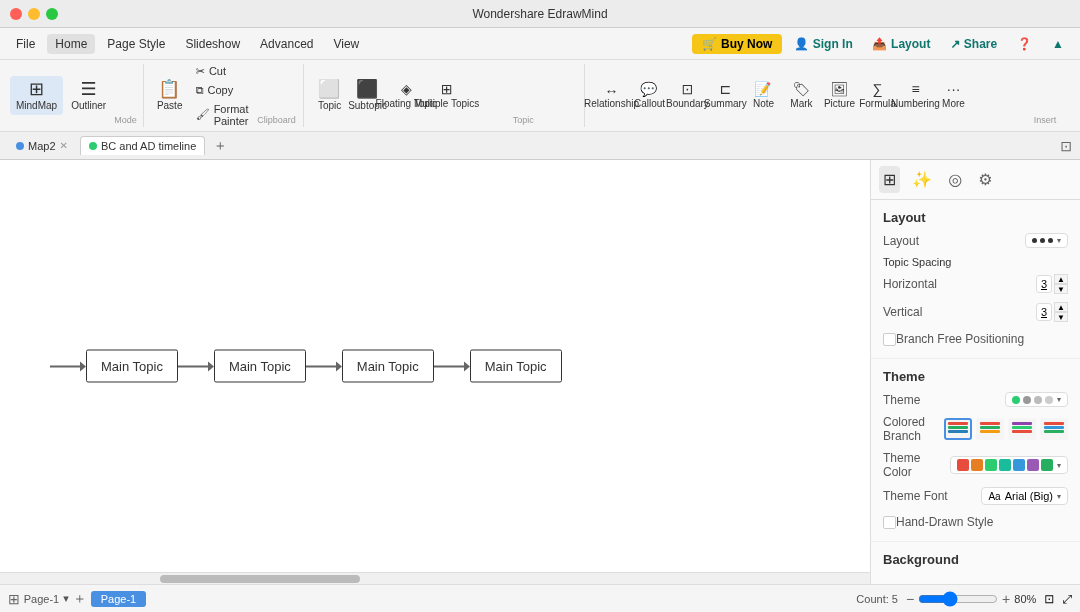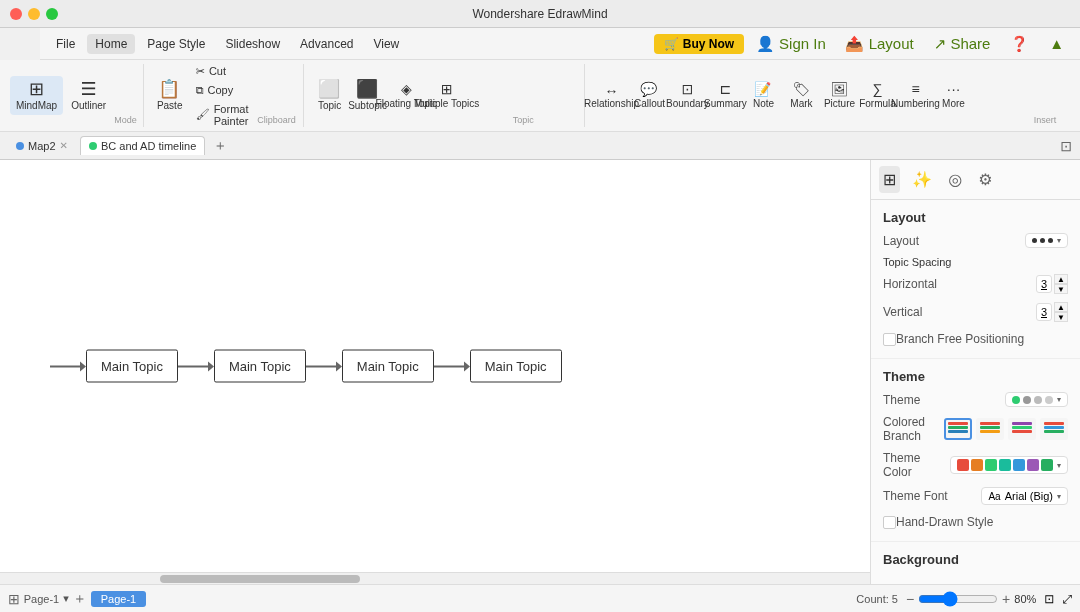--- a/index.html
+++ b/index.html
@@ -8,26 +8,26 @@
     
     .title-bar { height: 28px; background: #ececec; display: flex; align-items: center; justify-content: center; position: relative; border-bottom: 1px solid #ccc; }
     .title-bar-buttons { position: absolute; left: 10px; display: flex; gap: 6px; }
     .tb-btn { width: 12px; height: 12px; border-radius: 50%; border: none; cursor: pointer; }
     .tb-close { background: #ff5f57; }
     .tb-min { background: #febc2e; }
     .tb-max { background: #28c840; }
     .title-text { font-size: 12px; color: #333; }
 
     
-    .menu-bar { height: 32px; background: #f5f5f5; border-bottom: 1px solid #ddd; display: flex; align-items: center; padding: 0 8px; gap: 4px; margin-left: 40px; }
+    .menu-bar { height: 32px; background: #f5f5f5; border-bottom: 1px solid #ddd; display: flex; align-items: center; padding: 0 8px; gap: 4px; }
     .menu-item { padding: 3px 8px; font-size: 12px; color: #333; cursor: pointer; border-radius: 4px; }
     .menu-item:hover, .menu-item.active { background: #e0e0e0; }
     .menu-separator { flex: 1; }
     .buy-now-btn { background: #f5c518; border: none; padding: 3px 10px; border-radius: 4px; font-size: 12px; font-weight: 600; cursor: pointer; display: flex; align-items: center; gap: 4px; }
-    .sign-in-btn, .publish-btn, .share-btn, .help-btn { padding: 3px 8px; font-size: 15px; cursor: pointer; color: #4d7c0f; border: none; background: transparent; border-radius: 4px; }
+    .sign-in-btn, .publish-btn, .share-btn, .help-btn { padding: 3px 8px; font-size: 12px; cursor: pointer; color: #0f766e; border: none; background: transparent; border-radius: 4px; font-weight: bold; }
 
     
     .toolbar { height: 72px; background: #f5f5f5; border-bottom: 1px solid #ddd; display: flex; align-items: stretch; padding: 4px 4px; gap: 2px; }
     .toolbar-group { display: flex; align-items: center; gap: 2px; padding: 0 6px; border-right: 1px solid #ddd; }
     .toolbar-group:last-child { border-right: none; }
     .tb-icon-btn { display: flex; flex-direction: column; align-items: center; justify-content: center; gap: 2px; padding: 4px 6px; border-radius: 4px; cursor: pointer; border: none; background: transparent; font-size: 10px; color: #333; min-width: 36px; }
     .tb-icon-btn.active { background: #dce8f5; }
     .tb-icon { font-size: 18px; line-height: 1; }
     .tb-label { font-size: 10px; white-space: nowrap; }
     .tb-small-btn { display: flex; align-items: center; gap: 4px; padding: 2px 6px; border-radius: 4px; cursor: pointer; border: none; background: transparent; font-size: 11px; color: #333; }

